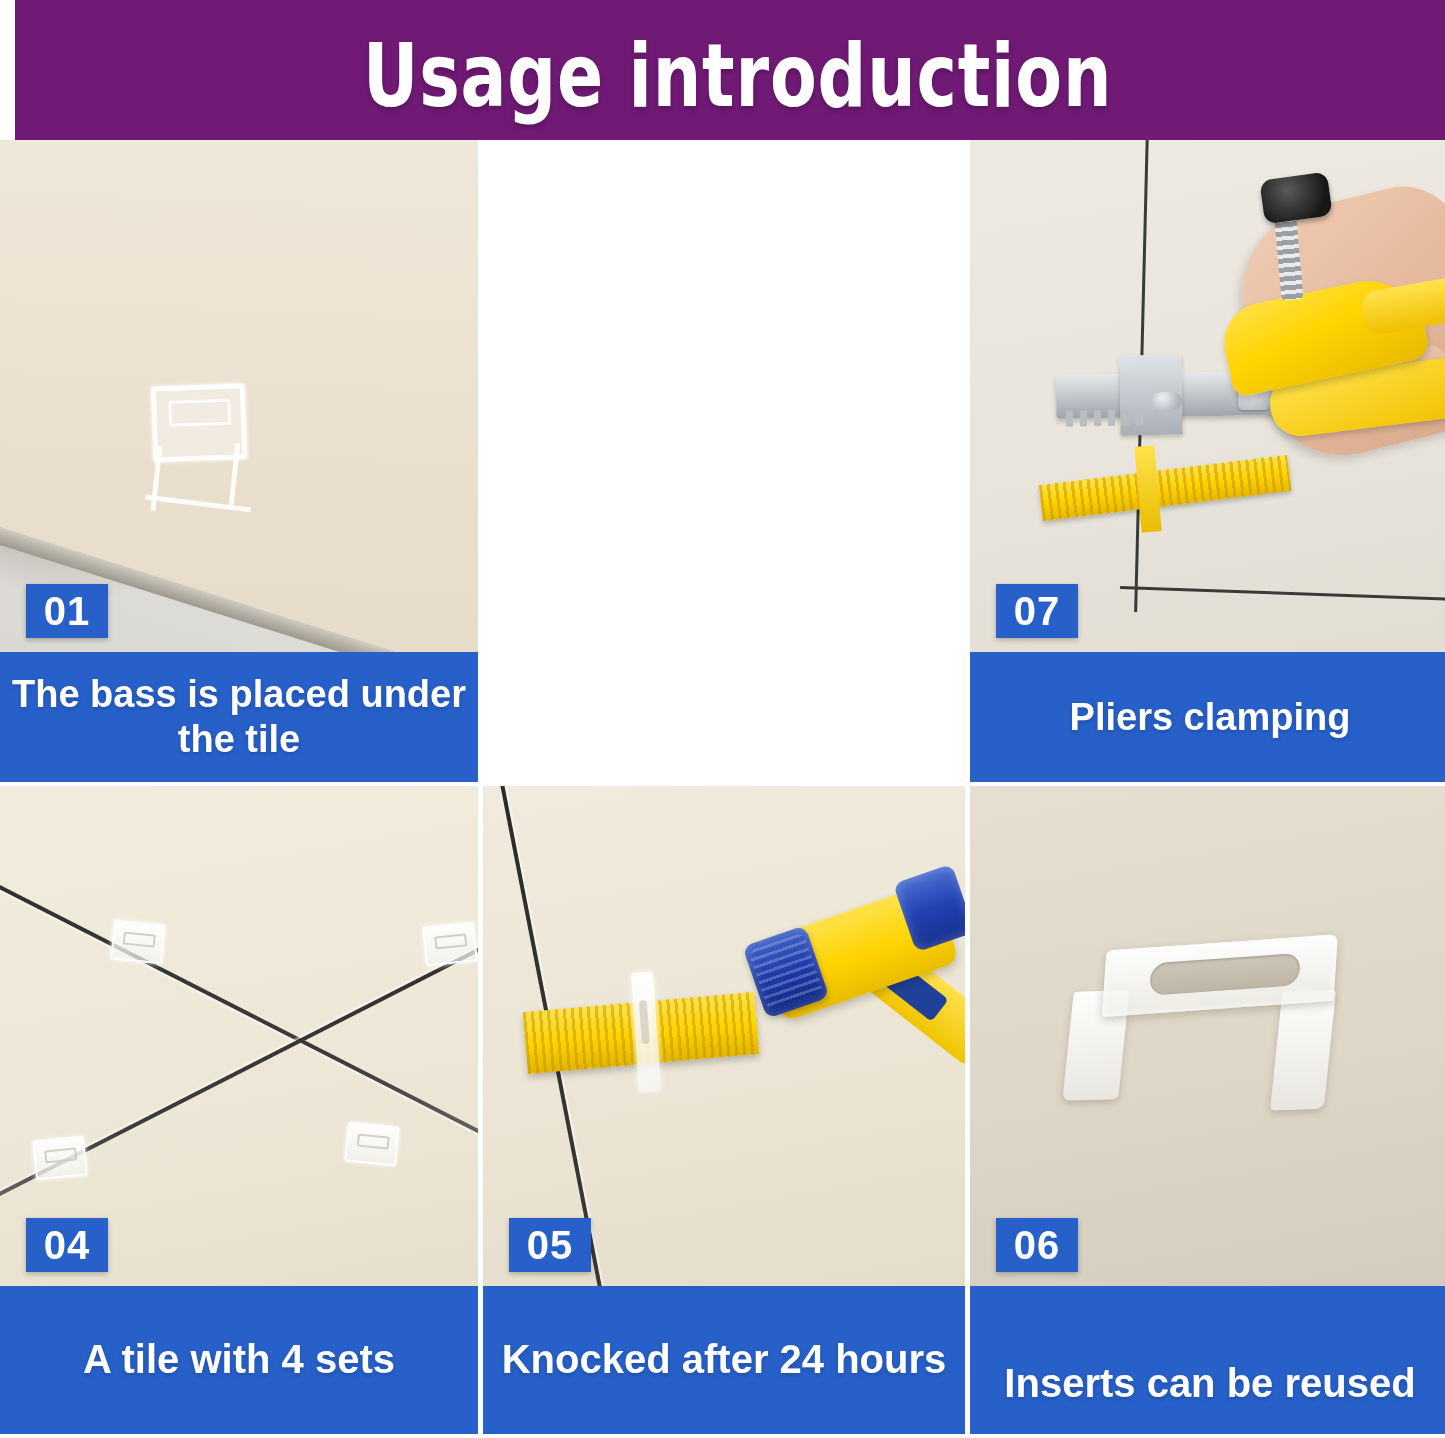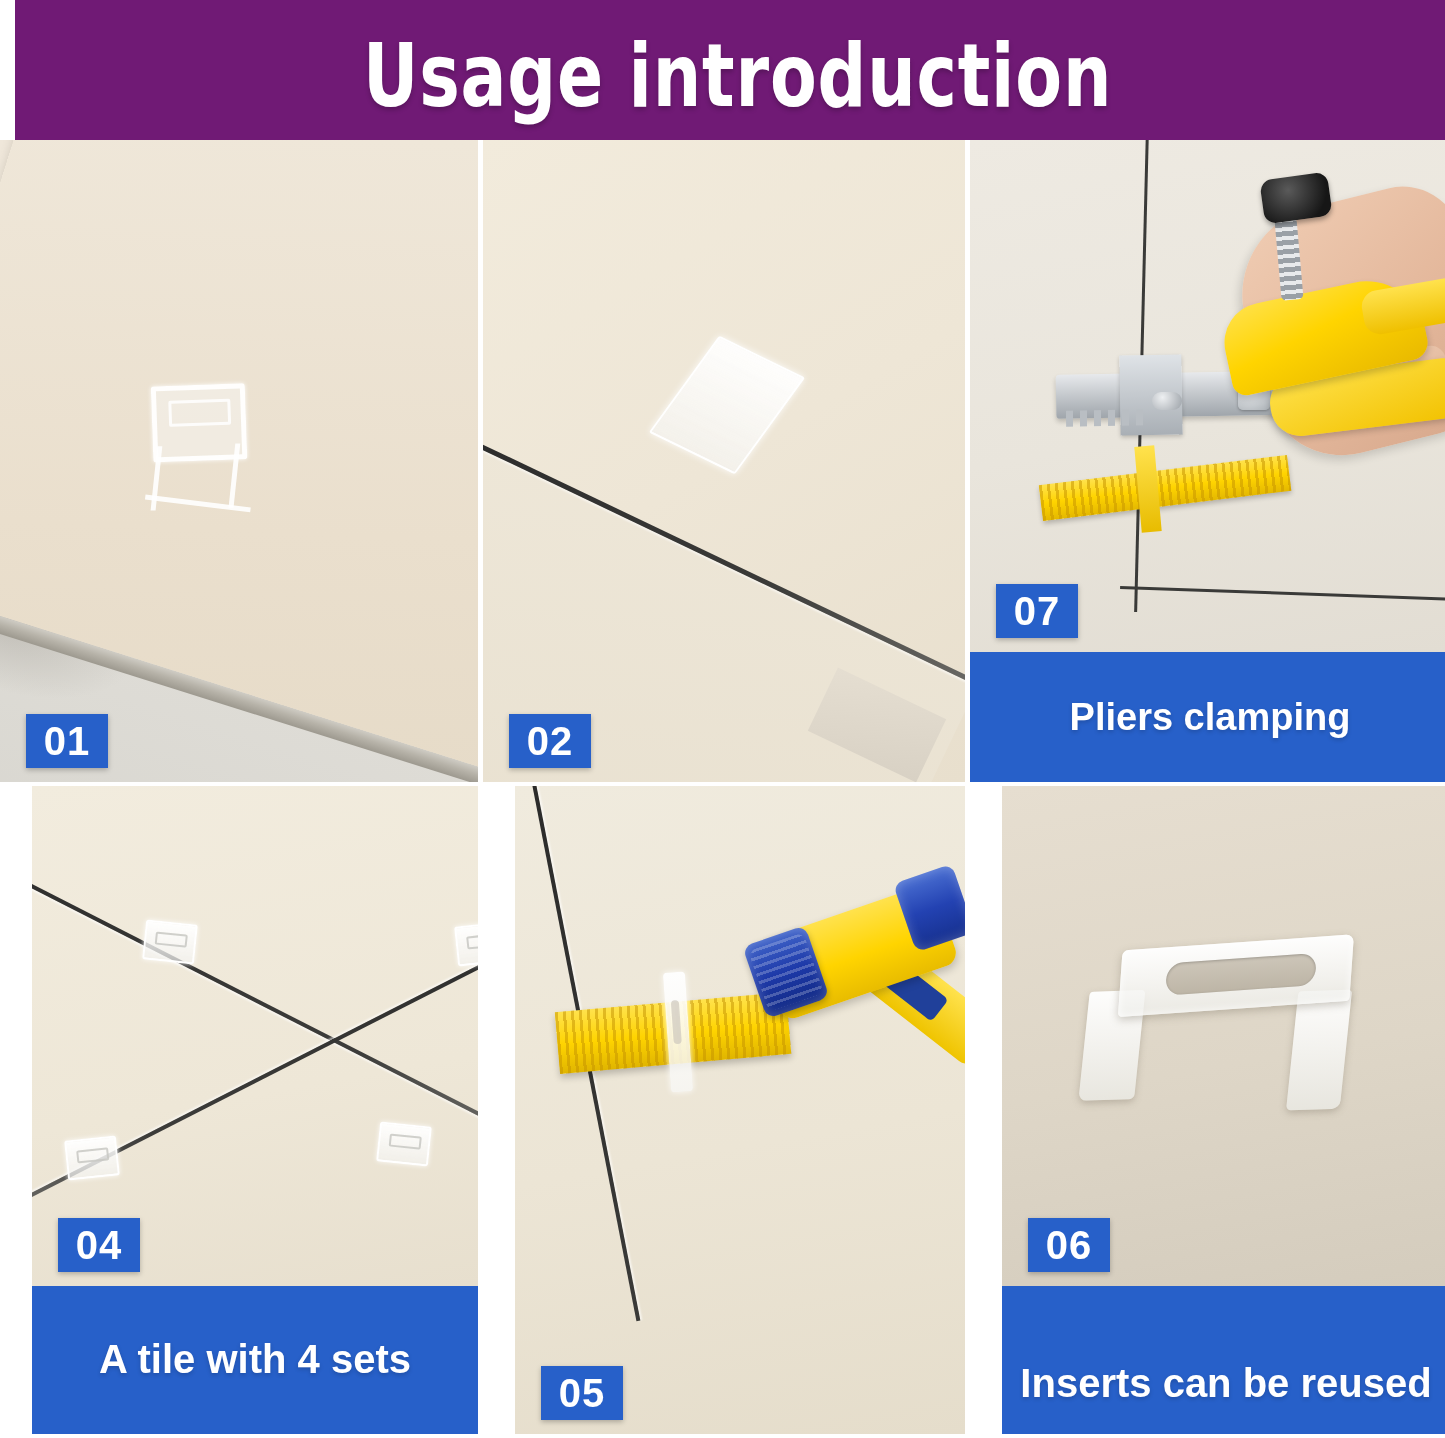--- a/index.html
+++ b/index.html
@@ -34,21 +34,21 @@
   .grid{
     position:absolute;left:0;top:140px;width:1445px;height:1298px;
     display:grid;
     grid-template-columns:478px 482px 480px;
     grid-template-rows:642px 4px 648px;
     column-gap:5px;
     background:#ffffff;
   }
   .cell{position:relative;overflow:hidden;display:flex;flex-direction:column;}
   .cell.r1{grid-row:1;}
-  .cell.r2{grid-row:3;padding-left:32px;}
+  .cell.r2{grid-row:3;}
 
   .photo{position:relative;width:100%;flex:1 1 auto;overflow:hidden;background:#ded8cf;}
   .caption{
     background:#2760C9;color:#fff;
     display:flex;align-items:center;justify-content:center;text-align:center;
     font-size:38px;line-height:1.18;font-weight:bold;
     padding:6px 10px;box-sizing:border-box;
     text-shadow:0 2px 4px rgba(0,0,0,0.18);
   }
   .cap-2line{height:130px;}
@@ -372,30 +372,24 @@
         <div class="tile"></div>
         <div class="tile-edge"></div>
         <div class="clip">
           <div class="stem"></div>
           <div class="legL"></div>
           <div class="legR"></div>
           <div class="base"></div>
         </div>
         <div class="badge">01</div>
       </div>
+      <div class="caption cap-2line">The bass is placed under the tile</div>
     </div>
 
     <div class="cell r1">
-      <div class="photo p2">
-        <div class="lower"></div>
-        <div class="seam"></div>
-        <div class="tab"></div>
-        <div class="corner"></div>
-        <div class="badge">02</div>
-      </div>
     </div>
 
     <div class="cell r1">
       <div class="photo p3">
         <div class="vseam"></div>
         <div class="hseam"></div>
         <div class="hand"></div>
         <div class="finger"></div>
         <div class="wedge"></div>
         <div class="wedge2"></div>
@@ -431,20 +425,21 @@
       <div class="photo p5">
         <div class="seam5"></div>
         <div class="wedge5"></div>
         <div class="clip5"></div>
         <div class="mhandle"></div>
         <div class="mhead"></div>
         <div class="mcapL"></div>
         <div class="mcapR"></div>
         <div class="badge">05</div>
       </div>
+      <div class="caption cap-b">Knocked after 24 hours</div>
     </div>
 
     <div class="cell r2">
       <div class="photo p6">
         <div class="clip6">
           <div class="legl"></div>
           <div class="legr"></div>
           <div class="bar"></div>
           <div class="slot"></div>
         </div>

